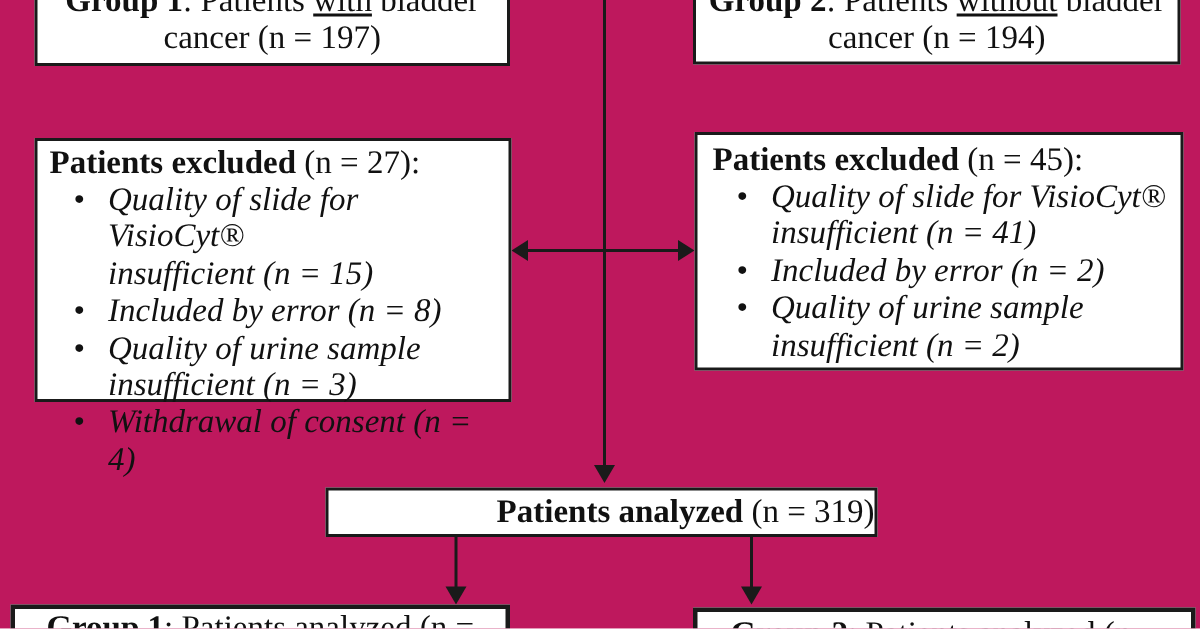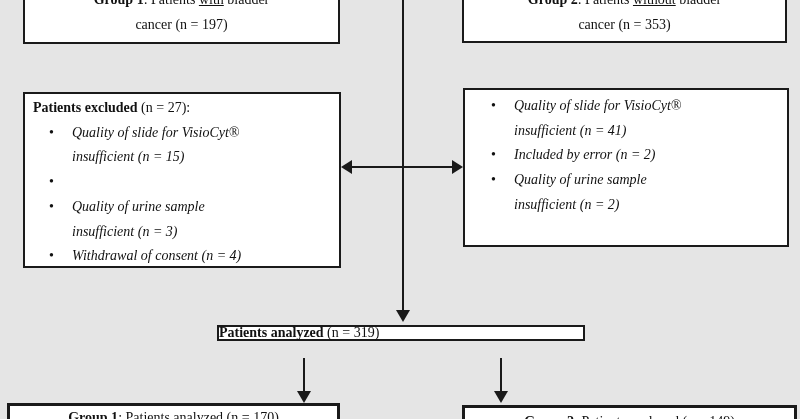--- a/index.html
+++ b/index.html
@@ -1,25 +1,25 @@
 <!DOCTYPE html>
 <html><head>
 <meta charset="utf-8">
 <style>
   * { margin: 0; padding: 0; box-sizing: border-box; }
   html, body { background: #fff; }
   #canvas {
     position: relative;
     width: 800px;
     height: 419px;
-    background: #e5e5e5;
+    background: #be185d;
     overflow: hidden;
     font-family: "Liberation Serif", "DejaVu Serif", serif;
     color: #111;
-    font-size: 14px;
+    font-size: 22px;
     line-height: 24.7px;
   }
   .fcbox {
     position: absolute;
     border: 2px solid #1a1a1a;
     background: #fff;
   }
   .center-text { text-align: center; }
   b, .bold { font-weight: bold; }
   u, .ul { text-decoration: underline; }
@@ -30,22 +30,22 @@
 
   
   #box-excluded-left  { left: 23px;  top: 92px; width: 318px; height: 176px; padding: 2px 4px 0 8px; }
   #box-excluded-right { left: 463px; top: 88px; width: 326px; height: 159px; padding: 4px 4px 0 10px; }
   .bullet-row { display: flex; }
   .bullet-row .marker { width: 39px; padding-left: 16px; flex: 0 0 39px; }
   .bullet-row .btext  { flex: 1; white-space: pre-line; font-style: italic; }
 
   
   #box-analyzed {
-    left: 217px; top: 325px; width: 368px; height: 16px;
-    display: flex; align-items: center; justify-content: flex-start;
+    left: 217px; top: 325px; width: 368px; height: 33px;
+    display: flex; align-items: center; justify-content: flex-end;
   }
 
   
   #box-group1-bottom { left: 7px;   top: 403px; width: 333px; height: 60px; border-width: 3px; line-height: 24px; }
   #box-group2-bottom { left: 462px; top: 405px; width: 335px; height: 60px; border-width: 3px; padding-top: 2px; line-height: 24px; }
 
   
   .vline, .hline { position: absolute; background: #1a1a1a; }
   #center-line      { left: 402px; top: 0;     width: 2px;  height: 311px; }
   #center-arrowhead { position: absolute; left: 396px; top: 310px; width: 0; height: 0;
@@ -71,52 +71,54 @@
 
 <div id="canvas">
 
   <div class="fcbox center-text" id="box-group1-top">
     <div><b>Group 1</b><span>: Patients </span><u>with</u><span> bladder</span></div>
     <div>cancer (n = 197)</div>
   </div>
 
   <div class="fcbox center-text" id="box-group2-top">
     <div><b>Group 2</b><span>: Patients </span><u>without</u><span> bladder</span></div>
-    <div>cancer (n = 353)</div>
+    <div>cancer (n = 194)</div>
   </div>
 
   <div class="vline" id="center-line"></div>
   <div id="center-arrowhead"></div>
 
   <div class="hline" id="double-arrow-line"></div>
   <div id="double-arrow-left-head"></div>
   <div id="double-arrow-right-head"></div>
 
   <div class="fcbox" id="box-excluded-left">
     <div><b>Patients excluded</b><span> (n = 27):</span></div>
     <div class="bullet-row">
       <span class="marker">•</span>
       <span class="btext">Quality of slide for VisioCyt®
 insufficient (n = 15)</span>
     </div>
     <div class="bullet-row">
       <span class="marker">•</span>
+      <span class="btext">Included by error (n = 8)</span>
     </div>
     <div class="bullet-row">
       <span class="marker">•</span>
       <span class="btext">Quality of urine sample
 insufficient (n = 3)</span>
     </div>
     <div class="bullet-row">
       <span class="marker">•</span>
       <span class="btext">Withdrawal of consent (n = 4)</span>
     </div>
   </div>
 
   <div class="fcbox" id="box-excluded-right">
+    <div><b>Patients excluded</b><span> (n = 45):</span></div>
     <div class="bullet-row">
       <span class="marker">•</span>
       <span class="btext">Quality of slide for VisioCyt®
 insufficient (n = 41)</span>
     </div>
     <div class="bullet-row">
       <span class="marker">•</span>
       <span class="btext">Included by error (n = 2)</span>
     </div>
     <div class="bullet-row">

